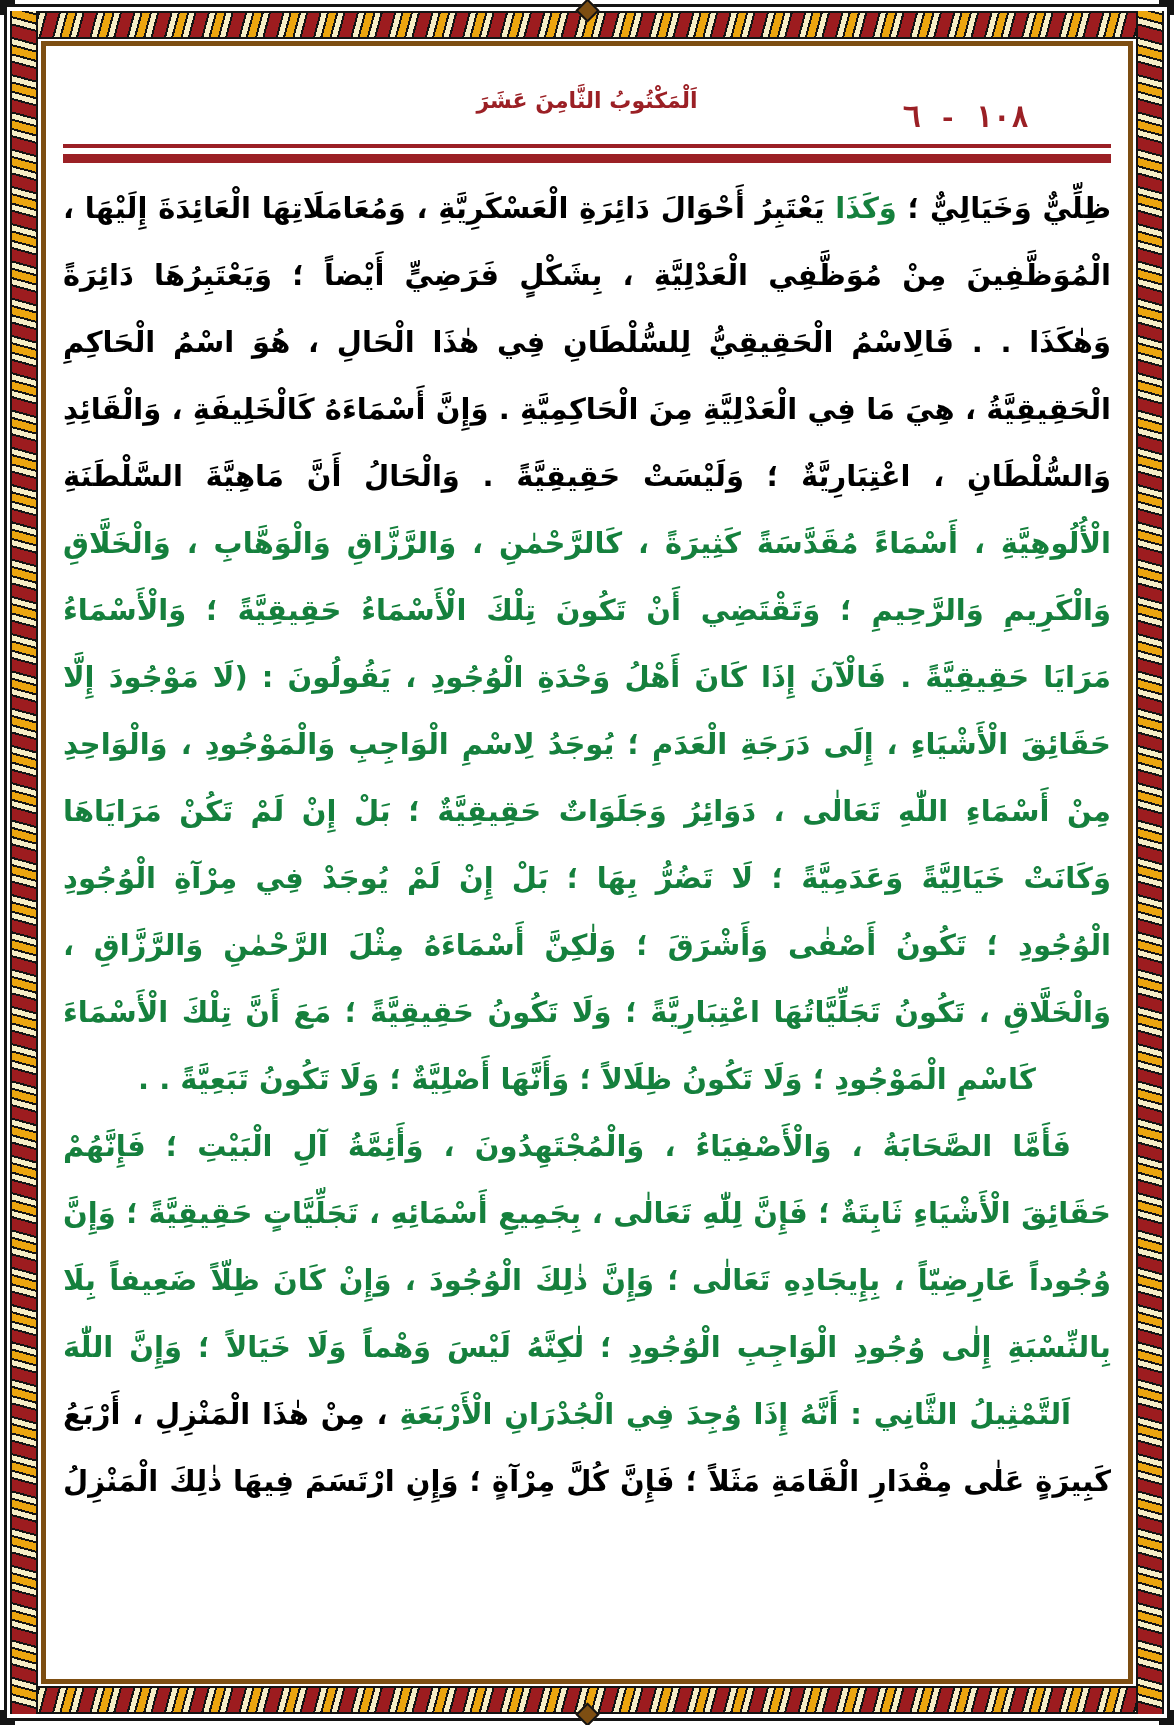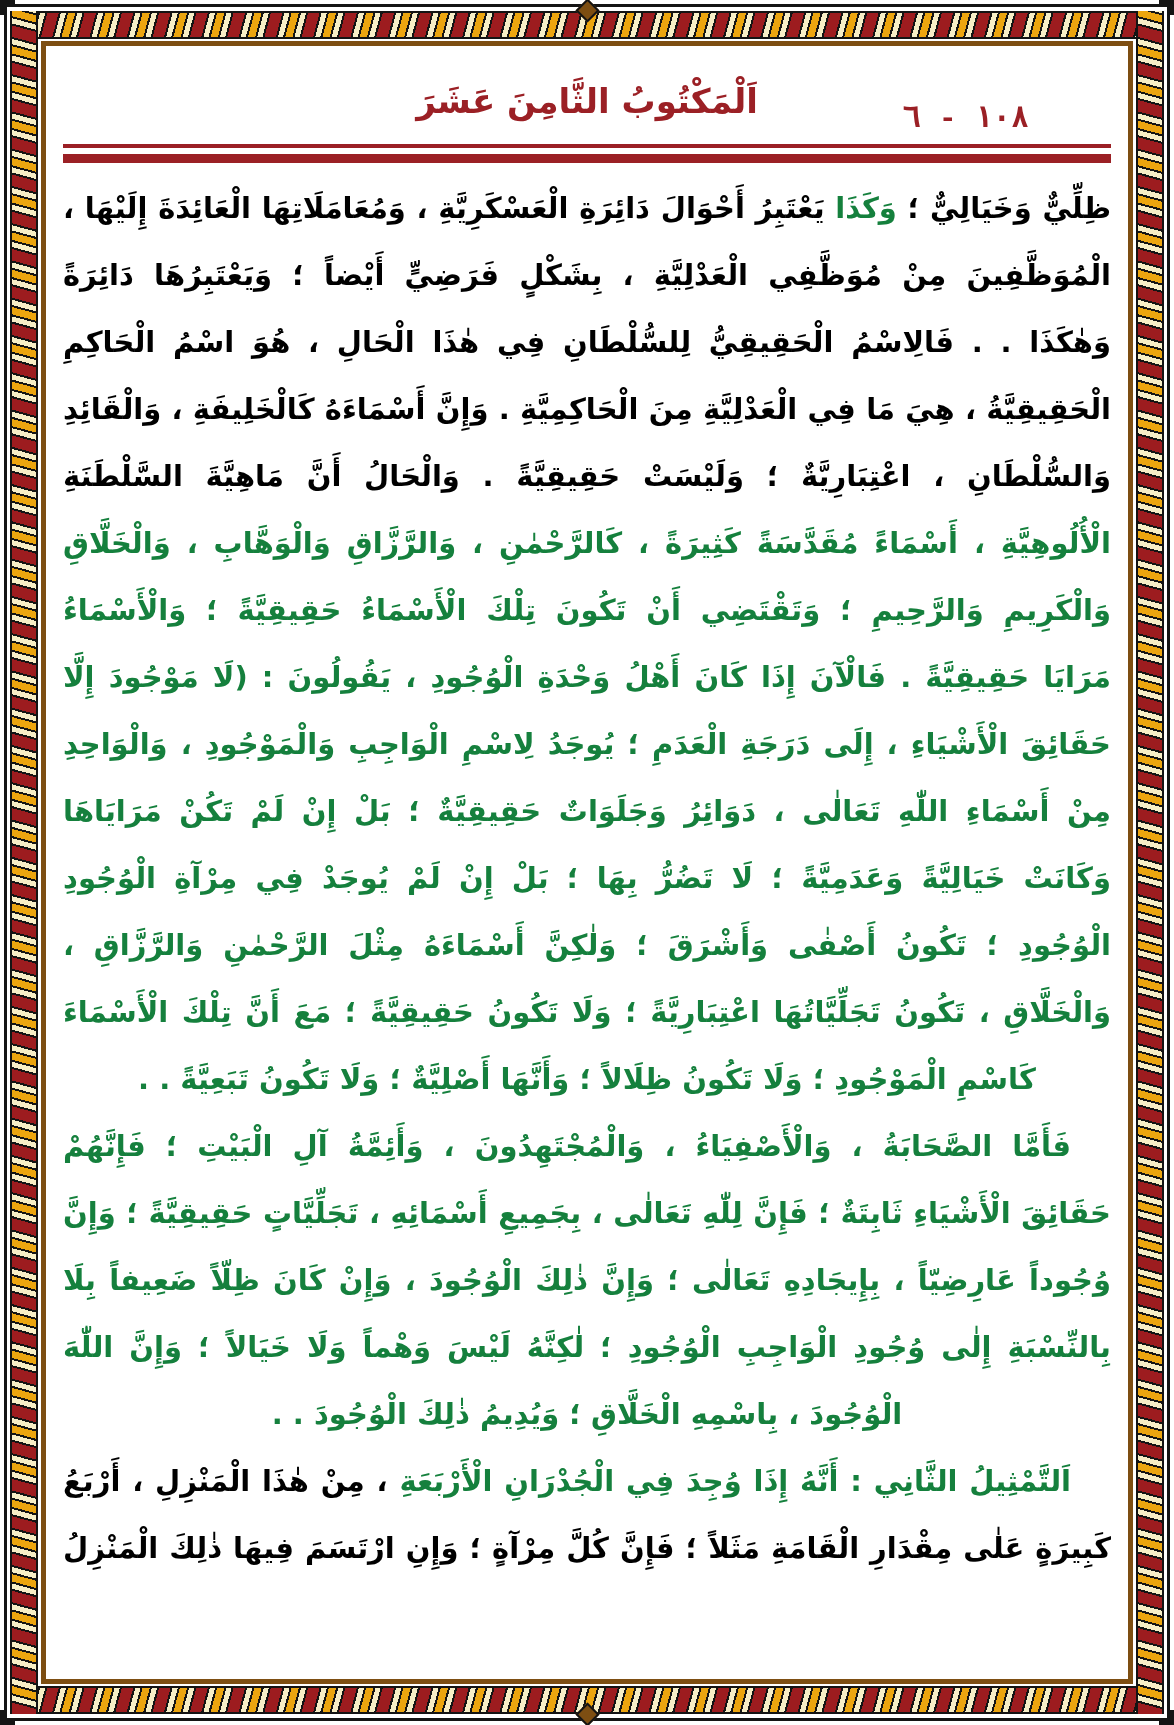--- a/index.html
+++ b/index.html
@@ -30,21 +30,21 @@
   .finial-bottom{bottom:2px;left:calc(50% - 8px);}
   .tick{position:absolute;width:11px;height:11px;z-index:3;}
   .tick-tl{top:0;left:0;border-top:4px solid #141414;border-left:4px solid #141414;}
   .tick-tr{top:0;right:0;border-top:4px solid #141414;border-right:4px solid #141414;}
   .tick-bl{bottom:0;left:0;border-bottom:4px solid #141414;border-left:4px solid #141414;}
   .tick-br{bottom:0;right:0;border-bottom:4px solid #141414;border-right:4px solid #141414;}
 
   
   .content{position:absolute;inset:46px;direction:rtl;padding:0 17px;}
   .header{position:relative;height:62px;margin-top:24px;}
-  .title{text-align:center;font-size:34px;font-weight:bold;color:#9b2025;line-height:62px;}
+  .title{text-align:center;font-size:22px;font-weight:bold;color:#9b2025;line-height:62px;}
   .page-number{position:absolute;left:auto;right:82px;top:18px;font-size:30px;font-weight:bold;
                color:#9b2025;line-height:62px;font-family:Liberation Mono, monospace;}
   .rule{margin-top:12px;}
   .rule-thin{height:4px;background:#9b2025;}
   .rule-gap{height:6px;}
   .rule-thick{height:9px;background:#9b2025;}
 
   .body{margin-top:12px;font-weight:bold;font-size:29px;}
   .line{height:67px;line-height:67px;overflow:hidden;white-space:normal;}
   .line.justify{text-align:justify;text-align-last:justify;}
@@ -96,19 +96,18 @@
         <div class="line justify"><span class="seg-red">حَقَائِقَ الْأَشْيَاءِ ، إِلَى دَرَجَةِ الْعَدَمِ ؛ يُوجَدُ لِاسْمِ الْوَاجِبِ وَالْمَوْجُودِ ، وَالْوَاحِدِ وَالْأَحَدِ ،</span></div>
         <div class="line justify"><span class="seg-red">مِنْ أَسْمَاءِ اللّٰهِ تَعَالٰى ، دَوَائِرُ وَجَلَوَاتٌ حَقِيقِيَّةٌ ؛ بَلْ إِنْ لَمْ تَكُنْ مَرَايَاهَا وَدَوَائِرُهَا حَقِيقِيَّةً ؛</span></div>
         <div class="line justify"><span class="seg-red">وَكَانَتْ خَيَالِيَّةً وَعَدَمِيَّةً ؛ لَا تَضُرُّ بِهَا ؛ بَلْ إِنْ لَمْ يُوجَدْ فِي مِرْآةِ الْوُجُودِ الْحَقِيقِيِّ ، لَوْنُ</span></div>
         <div class="line justify"><span class="seg-red">الْوُجُودِ ؛ تَكُونُ أَصْفٰى وَأَشْرَقَ ؛ وَلٰكِنَّ أَسْمَاءَهُ مِثْلَ الرَّحْمٰنِ وَالرَّزَّاقِ ، وَالْقَهَّارِ وَالْجَبَّارِ</span></div>
         <div class="line justify"><span class="seg-red">وَالْخَلَّاقِ ، تَكُونُ تَجَلِّيَّاتُهَا اعْتِبَارِيَّةً ؛ وَلَا تَكُونُ حَقِيقِيَّةً ؛ مَعَ أَنَّ تِلْكَ الْأَسْمَاءَ حَقِيقِيَّةٌ ،</span></div>
         <div class="line center"><span class="seg-red">كَاسْمِ الْمَوْجُودِ ؛ وَلَا تَكُونُ ظِلَالاً ؛ وَأَنَّهَا أَصْلِيَّةٌ ؛ وَلَا تَكُونُ تَبَعِيَّةً . .</span></div>
         <div class="line justify indent"><span class="seg-red">فَأَمَّا الصَّحَابَةُ ، وَالْأَصْفِيَاءُ ، وَالْمُجْتَهِدُونَ ، وَأَئِمَّةُ آلِ الْبَيْتِ ؛ فَإِنَّهُمْ يَقُولُونَ : إِنَّ</span></div>
         <div class="line justify"><span class="seg-red">حَقَائِقَ الْأَشْيَاءِ ثَابِتَةٌ ؛ فَإِنَّ لِلّٰهِ تَعَالٰى ، بِجَمِيعِ أَسْمَائِهِ ، تَجَلِّيَّاتٍ حَقِيقِيَّةً ؛ وَإِنَّ لِكُلِّ الْأَشْيَاءِ ،</span></div>
         <div class="line justify"><span class="seg-red">وُجُوداً عَارِضِيّاً ، بِإِيجَادِهِ تَعَالٰى ؛ وَإِنَّ ذٰلِكَ الْوُجُودَ ، وَإِنْ كَانَ ظِلّاً ضَعِيفاً بِلَا قَرَارٍ ،</span></div>
         <div class="line justify"><span class="seg-red">بِالنِّسْبَةِ إِلٰى وُجُودِ الْوَاجِبِ الْوُجُودِ ؛ لٰكِنَّهُ لَيْسَ وَهْماً وَلَا خَيَالاً ؛ وَإِنَّ اللّٰهَ تَعَالٰى ، يُعْطِيهَا</span></div>
-        <div class="line center"><span class="seg-red">الْوُجُودَ ، بِاسْمِهِ الْخَلَّاقِ ؛ وَيُدِيمُ ذٰلِكَ الْوُجُودَ . .</span></div>
         <div class="line justify indent"><span class="seg-red">اَلتَّمْثِيلُ الثَّانِي : أَنَّهُ إِذَا وُجِدَ فِي الْجُدْرَانِ الْأَرْبَعَةِ</span><span class="seg-black"> ، مِنْ هٰذَا الْمَنْزِلِ ، أَرْبَعُ مَرَايَا</span></div>
         <div class="line justify"><span class="seg-black">كَبِيرَةٍ عَلٰى مِقْدَارِ الْقَامَةِ مَثَلاً ؛ فَإِنَّ كُلَّ مِرْآةٍ ؛ وَإِنِ ارْتَسَمَ فِيهَا ذٰلِكَ الْمَنْزِلُ مَعَ الْمَرَايَا</span></div>
       </div>
 
   </div>
 </div>
 
 </body></html>

